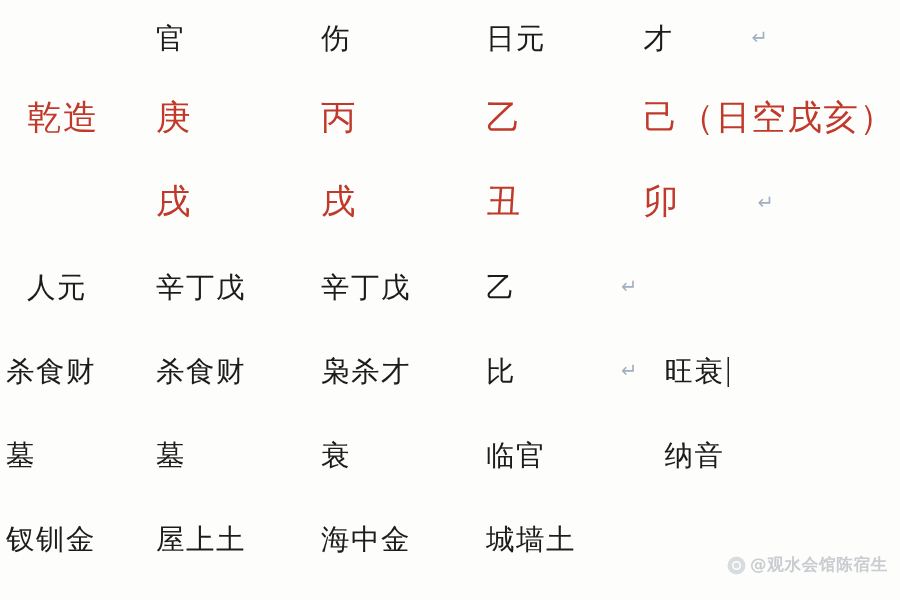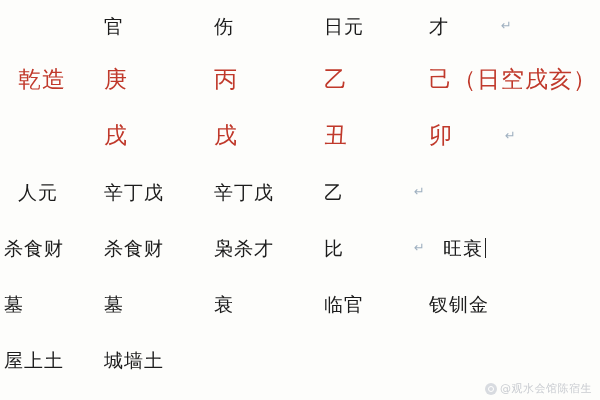--- a/index.html
+++ b/index.html
@@ -64,27 +64,28 @@
     display: inline-block;
     width: 1px;
     height: 20px;
     background: #222;
     margin-left: 2px;
     vertical-align: middle;
   }
   .watermark {
     position: absolute;
     right: 8px;
-    bottom: 4px;
+    bottom: 16px;
     font-size: 11px;
     color: #c9ccd1;
     display: flex;
     align-items: center;
     gap: 3px;
     letter-spacing: 0.5px;
+    font-weight: bold;
   }
   .wm-logo {
     width: 12px;
     height: 12px;
     border-radius: 50%;
     background: #d8dbe0;
     display: inline-block;
     position: relative;
   }
   .wm-logo::after {
@@ -151,22 +152,24 @@
 
     <div class="cell label">
       <span>旺衰</span>
       <span class="caret"></span>
     </div>
     <div class="cell">墓</div>
     <div class="cell">墓</div>
     <div class="cell">衰</div>
     <div class="cell">临官</div>
 
+    <div class="cell label">纳音</div>
     <div class="cell">钗钏金</div>
     <div class="cell">屋上土</div>
+    <div class="cell">海中金</div>
     <div class="cell">城墙土</div>
 
   </div>
 
   <div class="watermark">
     <span class="wm-logo"></span>
     <span>@观水会馆陈宿生</span>
   </div>
 </div>
 

